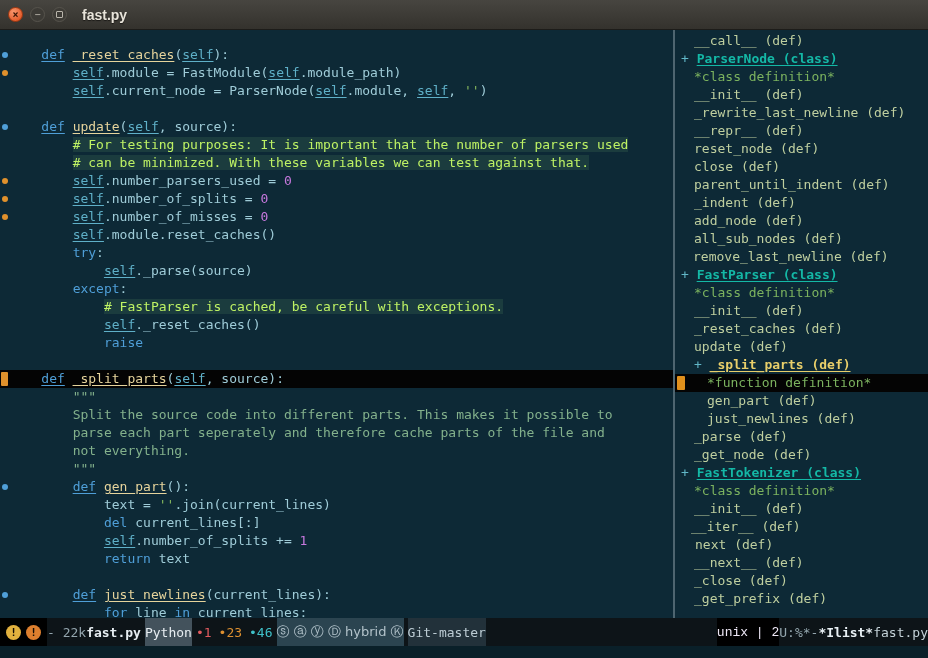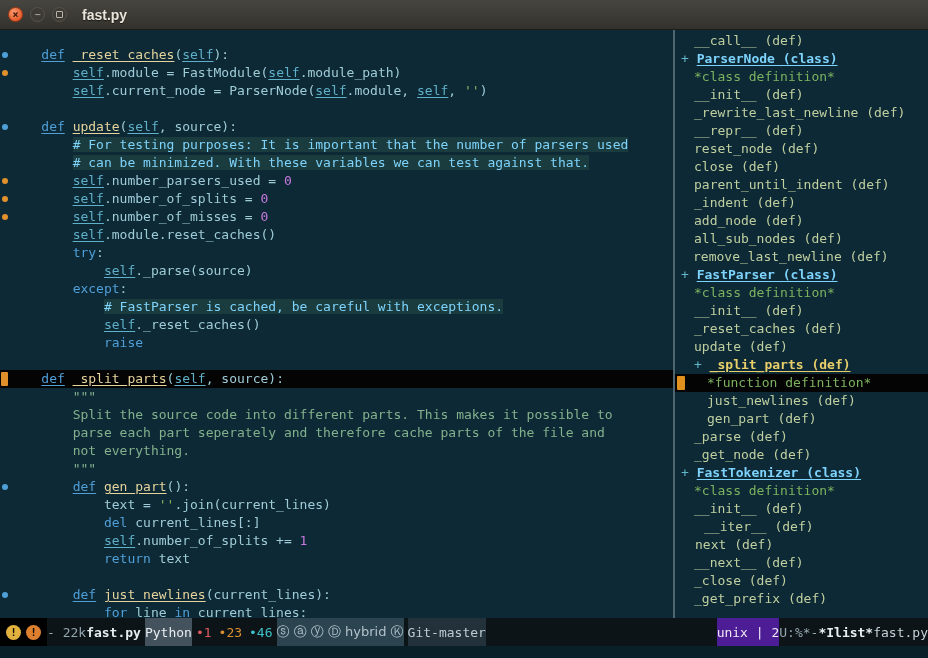--- a/index.html
+++ b/index.html
@@ -27,48 +27,48 @@
   .gm-b { left:2px; top:6px; width:6px; height:6px; border-radius:50%; background:#4f9fd8; }
   .gm-o { left:2px; top:6px; width:6px; height:6px; border-radius:50%; background:#e0912c; }
   .gm-cur { left:1px; top:2px; width:7px; height:14px; border-radius:1px; background:#e0912c; }
   .tk-p { color:#9fccd8; }
   .tk-k { color:#4f9fd8; }
   .tk-d { color:#4f9fd8; text-decoration:underline; text-underline-offset:2px; }
   .tk-f { color:#e6d49c; text-decoration:underline; text-underline-offset:2px; }
   .tk-s { color:#5fb0c8; text-decoration:underline; text-underline-offset:2px; }
   .tk-n { color:#c678dd; }
   .tk-t { color:#86b85e; }
-  .tk-c { color:#7dd3fc; background:rgba(110,180,110,0.14); }
+  .tk-c { color:#bef264; background:rgba(110,180,110,0.14); }
   .tk-q { color:#83b18c; }
 
   
   .sb-item { height:18px; line-height:18px; font-size:13px; white-space:pre; position:relative; color:#bfcf9f; }
   .sb-hl { background:#040404; }
   .sb-prefix { color:#62b8c8; }
   .sb-def .sb-label { color:#bfcf9f; }
-  .sb-class .sb-label { color:#7dd3fc; font-weight:bold; text-decoration:underline; text-underline-offset:2px; }
+  .sb-class .sb-label { color:#14b8a6; font-weight:bold; text-decoration:underline; text-underline-offset:2px; }
   .sb-defn .sb-label { color:#7cb35f; }
   .sb-current .sb-label { color:#e9cf6a; font-weight:bold; text-decoration:underline; text-underline-offset:2px; }
   .sb-cursor { position:absolute; left:2px; top:2px; width:8px; height:14px; background:#e0901c; border-radius:1px; }
 
   
   .modeline { height:28px; flex:0 0 28px; background:#0d1418; display:flex; align-items:stretch; font-size:13px; color:#94a6ae; overflow:hidden; white-space:pre; }
   .ml-seg { display:flex; align-items:center; padding:0 0; }
   .ml-icons { background:#000; padding:0 6px; gap:5px; }
   .icon-warn { width:15px; height:15px; border-radius:50%; display:flex; align-items:center; justify-content:center; font-size:11px; font-weight:bold; color:#120d05; }
   .w1 { background:#e2b13e; }
   .w2 { background:#dd7f2e; }
   .ml-buffer { color:#e6edf1; font-weight:bold; }
   .ml-mode { background:#43525c; color:#e8eef2; margin:0 4px; }
   .ml-fly { gap:7px; }
   .fly-e { color:#e05a5e; } .fly-w { color:#de9030; } .fly-i { color:#3fc0c8; }
   .ml-minor { background:#2b4450; color:#b2c2ca; font-family:"DejaVu Sans", sans-serif; margin:0 4px; }
   .ml-vc { background:#22313a; color:#bcccd4; }
   .ml-right { margin-left:auto; display:flex; align-items:stretch; }
-  .ml-enc { background:#4c1d95; color:#eee8f6; }
+  .ml-enc { background:#000000; color:#eee8f6;font-family:Liberation Mono, monospace; }
   .ml-ilist { color:#e8f0f4; font-weight:bold; }
   .ml-file { color:#c4d2d8; }
 
   .echo { height:12px; flex:0 0 12px; background:#0a2029; }
 </style>
 </head>
 <body>
 
 <div class="window">
 
@@ -133,28 +133,28 @@
         <div class="sb-item sb-def" style="padding-left: 19px;"><span class="sb-label">add_node (def)</span></div>
         <div class="sb-item sb-def" style="padding-left: 19px;"><span class="sb-label">all_sub_nodes (def)</span></div>
         <div class="sb-item sb-def" style="padding-left: 18px;"><span class="sb-label">remove_last_newline (def)</span></div>
         <div class="sb-item sb-class" style="padding-left: 6px;"><span class="sb-prefix">+ </span><span class="sb-label">FastParser (class)</span></div>
         <div class="sb-item sb-defn" style="padding-left: 19px;"><span class="sb-label">*class definition*</span></div>
         <div class="sb-item sb-def" style="padding-left: 19px;"><span class="sb-label">__init__ (def)</span></div>
         <div class="sb-item sb-def" style="padding-left: 19px;"><span class="sb-label">_reset_caches (def)</span></div>
         <div class="sb-item sb-def" style="padding-left: 19px;"><span class="sb-label">update (def)</span></div>
         <div class="sb-item sb-current" style="padding-left: 19px;"><span class="sb-prefix">+ </span><span class="sb-label">_split_parts (def)</span></div>
         <div class="sb-item sb-defn sb-hl" style="padding-left: 32px;"><span class="sb-cursor"></span><span class="sb-label">*function definition*</span></div>
+        <div class="sb-item sb-def" style="padding-left: 32px;"><span class="sb-label">gen_part (def)</span></div>
         <div class="sb-item sb-def" style="padding-left: 32px;"><span class="sb-label">just_newlines (def)</span></div>
-        <div class="sb-item sb-def" style="padding-left: 32px;"><span class="sb-label">gen_part (def)</span></div>
         <div class="sb-item sb-def" style="padding-left: 19px;"><span class="sb-label">_parse (def)</span></div>
         <div class="sb-item sb-def" style="padding-left: 19px;"><span class="sb-label">_get_node (def)</span></div>
         <div class="sb-item sb-class" style="padding-left: 6px;"><span class="sb-prefix">+ </span><span class="sb-label">FastTokenizer (class)</span></div>
         <div class="sb-item sb-defn" style="padding-left: 19px;"><span class="sb-label">*class definition*</span></div>
         <div class="sb-item sb-def" style="padding-left: 19px;"><span class="sb-label">__init__ (def)</span></div>
-        <div class="sb-item sb-def" style="padding-left: 29px;"><span class="sb-label">__iter__ (def)</span></div>
+        <div class="sb-item sb-def" style="padding-left: 16px;"><span class="sb-label">__iter__ (def)</span></div>
         <div class="sb-item sb-def" style="padding-left: 10px; margin-left: 10px;"><span class="sb-label">next (def)</span></div>
         <div class="sb-item sb-def" style="padding-left: 19px;"><span class="sb-label">__next__ (def)</span></div>
         <div class="sb-item sb-def" style="padding-left: 19px;"><span class="sb-label">_close (def)</span></div>
         <div class="sb-item sb-def" style="padding-left: 19px;"><span class="sb-label">_get_prefix (def)</span></div>
       </div>
   </div>
 
   <div class="modeline">
     <div class="ml-seg ml-icons">
       <span class="icon-warn w1">!</span>

